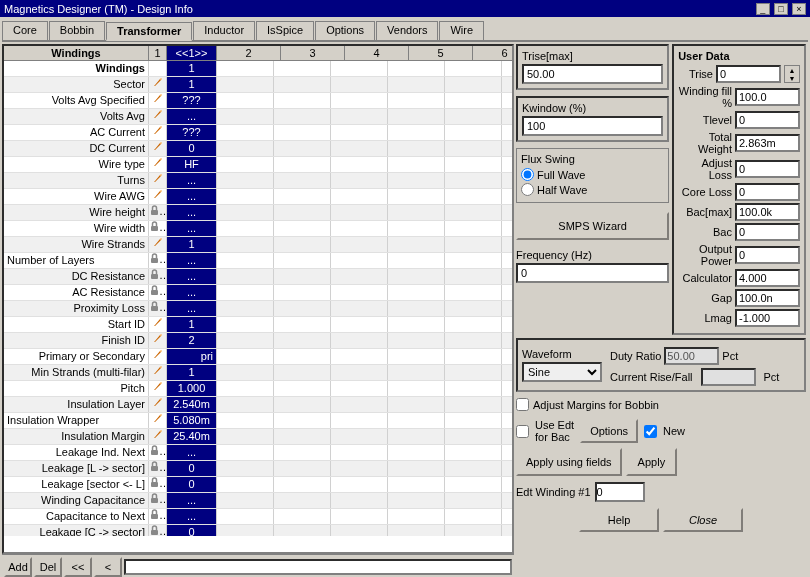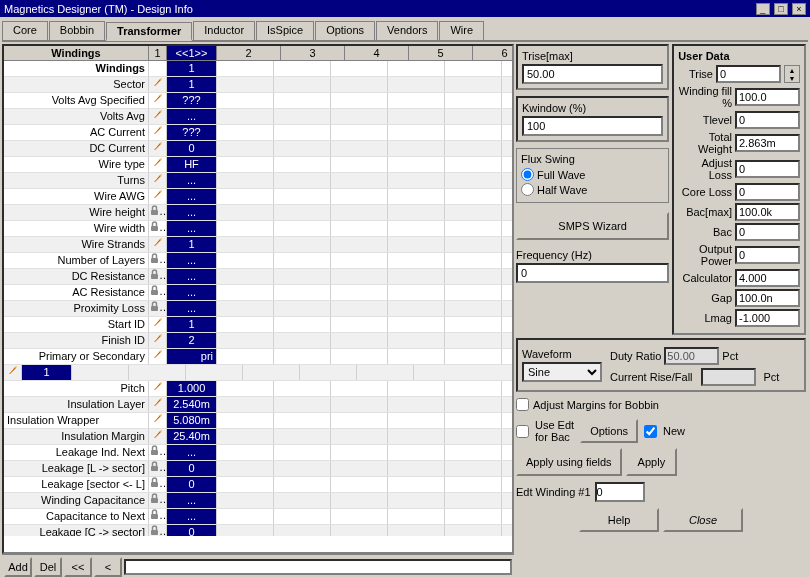--- a/index.html
+++ b/index.html
@@ -542,21 +542,21 @@
   </span></div>
               <div class="cell col1-highlight" style="width:50px;flex:0 0 50px;text-align:center;">1</div>
               <div class="cell cell-other" style="width:57px;flex:0 0 57px;"></div>
               <div class="cell cell-other" style="width:57px;flex:0 0 57px;"></div>
               <div class="cell cell-other" style="width:57px;flex:0 0 57px;"></div>
               <div class="cell cell-other" style="width:57px;flex:0 0 57px;"></div>
               <div class="cell cell-other" style="width:57px;flex:0 0 57px;"></div>
               <div class="cell cell-other" style="width:57px;flex:0 0 57px;"></div>
             </div>
             <div class="table-row-item">
-              <div class="cell cell-label" style="text-align:right;padding-right:3px;">Number of Layers</div>
+              <div class="cell cell-label" style="text-align:left;padding-right:3px;">Number of Layers</div>
               <div class="cell" style="width:18px;flex:0 0 18px;text-align:center;padding:0 1px;"><span style="display:inline-block;width:9px;height:10px;position:relative;">
       <svg width="9" height="10" viewBox="0 0 9 10">
         <rect x="1" y="5" width="7" height="5" fill="#888" rx="1"></rect>
         <path d="M2.5 5 V3 a2 2 0 0 1 4 0 V5" fill="none" stroke="#888" stroke-width="1.5"></path>
       </svg>
     </span><span style="display:inline-block;width:10px;height:10px;">
     <svg width="10" height="10" viewBox="0 0 10 10">
       <polygon points="2,8 1,9 2,9 8,3 7,2" fill="#cc6600"></polygon>
       <polygon points="8,3 9,2 8,1 7,2" fill="#ffaa44"></polygon>
     </svg>
@@ -674,20 +674,21 @@
   </span></div>
               <div class="cell col1-highlight" style="width:50px;flex:0 0 50px;text-align:right;">pri</div>
               <div class="cell cell-other" style="width:57px;flex:0 0 57px;"></div>
               <div class="cell cell-other" style="width:57px;flex:0 0 57px;"></div>
               <div class="cell cell-other" style="width:57px;flex:0 0 57px;"></div>
               <div class="cell cell-other" style="width:57px;flex:0 0 57px;"></div>
               <div class="cell cell-other" style="width:57px;flex:0 0 57px;"></div>
               <div class="cell cell-other" style="width:57px;flex:0 0 57px;"></div>
             </div>
             <div class="table-row-item">
+              <div class="cell cell-label" style="text-align:right;padding-right:3px;">Min Strands (multi-filar)</div>
               <div class="cell" style="width:18px;flex:0 0 18px;text-align:center;padding:0 1px;"><span style="display:inline-block;width:10px;height:10px;">
     <svg width="10" height="10" viewBox="0 0 10 10">
       <polygon points="2,8 1,9 2,9 8,3 7,2" fill="#cc6600"></polygon>
       <polygon points="8,3 9,2 8,1 7,2" fill="#ffaa44"></polygon>
     </svg>
   </span></div>
               <div class="cell col1-highlight" style="width:50px;flex:0 0 50px;text-align:center;">1</div>
               <div class="cell cell-other" style="width:57px;flex:0 0 57px;"></div>
               <div class="cell cell-other" style="width:57px;flex:0 0 57px;"></div>
               <div class="cell cell-other" style="width:57px;flex:0 0 57px;"></div>

